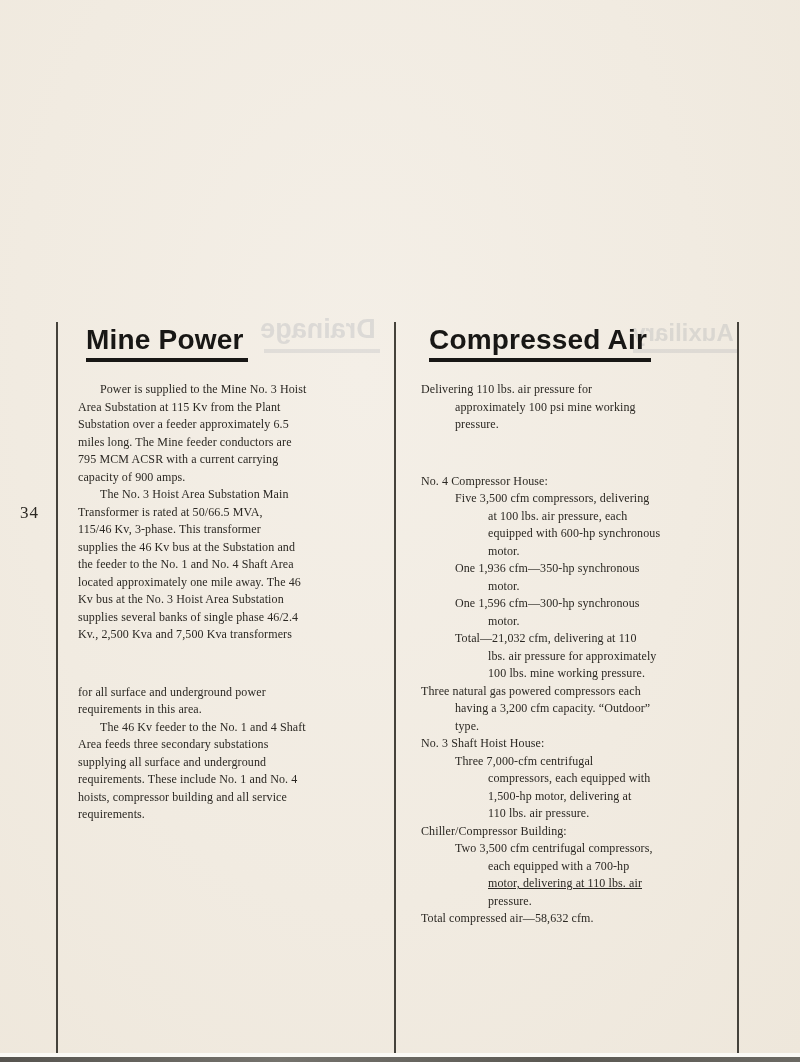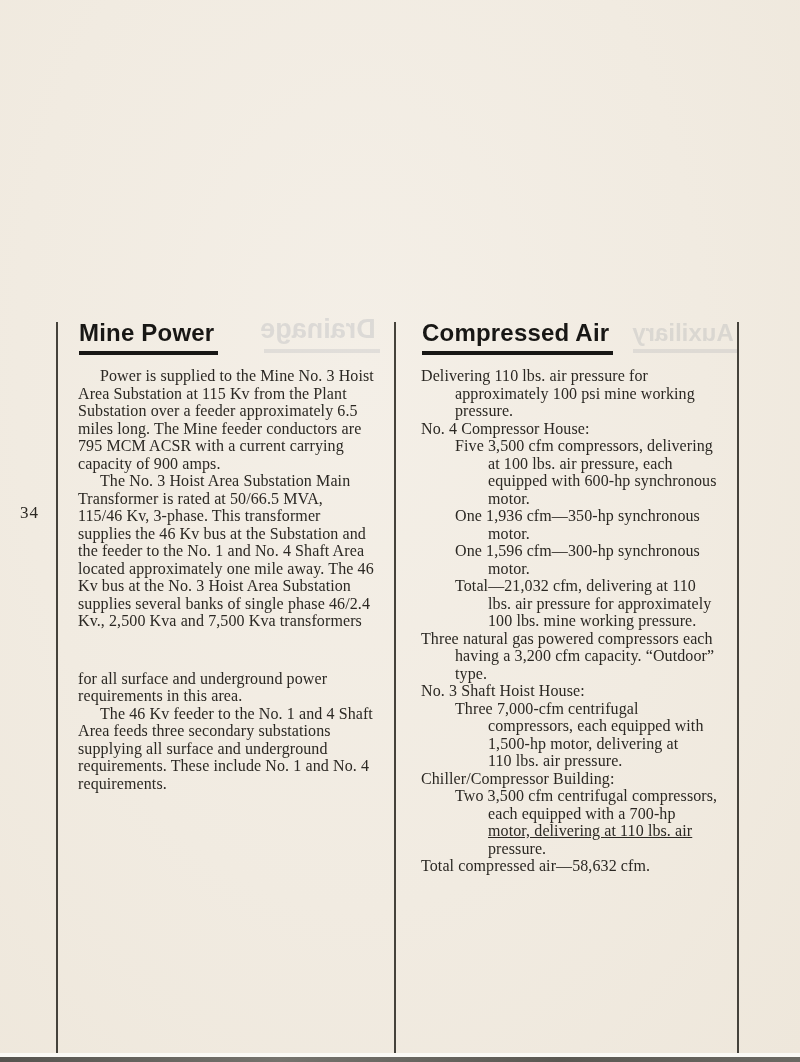--- a/index.html
+++ b/index.html
@@ -34,35 +34,35 @@
     letter-spacing: 1px;
   }
 
   
   .col { position: absolute; top: 317px; }
   .col-left  { left: 78px;  width: 302px; }
   .col-right { left: 421px; width: 316px; }
 
   .heading {
     display: inline-block;
-    margin: 1px;
+    margin: 8px;
     font-family: "Liberation Sans", sans-serif;
     font-weight: 700;
-    font-size: 24px;
+    font-size: 28px;
     line-height: 30px;
     letter-spacing: 0.2px;
     color: #181715;
     border-bottom: 4px solid #181715;
     padding-bottom: 3px;
     padding-right: 4px;
   }
 
   .col-body {
     margin-top: 11px;
-    font-size: 16px;
+    font-size: 12px;
     color: #2b2823;
   }
   .tline {
     white-space: nowrap;
     height: 17.5px;
     line-height: 17.5px;
     letter-spacing: 0.1px;
   }
 
   
@@ -133,31 +133,32 @@
         <div class="tline" style="padding-left: 0px;">located approximately one mile away. The 46</div>
         <div class="tline" style="padding-left: 0px;">Kv bus at the No. 3 Hoist Area Substation</div>
         <div class="tline" style="padding-left: 0px;">supplies several banks of single phase 46/2.4</div>
         <div class="tline" style="padding-left: 0px;">Kv., 2,500 Kva and 7,500 Kva transformers</div>
         <div class="tline" style="padding-left: 0px; margin-top: 40px;">for all surface and underground power</div>
         <div class="tline" style="padding-left: 0px;">requirements in this area.</div>
         <div class="tline" style="padding-left: 22px;">The 46 Kv feeder to the No. 1 and 4 Shaft</div>
         <div class="tline" style="padding-left: 0px;">Area feeds three secondary substations</div>
         <div class="tline" style="padding-left: 0px;">supplying all surface and underground</div>
         <div class="tline" style="padding-left: 0px;">requirements. These include No. 1 and No. 4</div>
+        <div class="tline" style="padding-left: 0px;">hoists, compressor building and all service</div>
         <div class="tline" style="padding-left: 0px;">requirements.</div>
       </div>
   </section>
 
   <section class="col col-right">
     <h1 class="heading">Compressed Air</h1>
     <div class="col-body" id="right-body">
         <div class="tline" style="padding-left: 0px;">Delivering 110 lbs. air pressure for</div>
         <div class="tline" style="padding-left: 34px;">approximately 100 psi mine working</div>
         <div class="tline" style="padding-left: 34px;">pressure.</div>
-        <div class="tline" style="padding-left: 0px;">No. 4 Compressor House:</div>
+        <div class="tline" style="padding-left: 0px; margin-top: 39px;">No. 4 Compressor House:</div>
         <div class="tline" style="padding-left: 34px;">Five 3,500 cfm compressors, delivering</div>
         <div class="tline" style="padding-left: 67px;">at 100 lbs. air pressure, each</div>
         <div class="tline" style="padding-left: 67px;">equipped with 600-hp synchronous</div>
         <div class="tline" style="padding-left: 67px;">motor.</div>
         <div class="tline" style="padding-left: 34px;">One 1,936 cfm—350-hp synchronous</div>
         <div class="tline" style="padding-left: 67px;">motor.</div>
         <div class="tline" style="padding-left: 34px;">One 1,596 cfm—300-hp synchronous</div>
         <div class="tline" style="padding-left: 67px;">motor.</div>
         <div class="tline" style="padding-left: 34px;">Total—21,032 cfm, delivering at 110</div>
         <div class="tline" style="padding-left: 67px;">lbs. air pressure for approximately</div>

